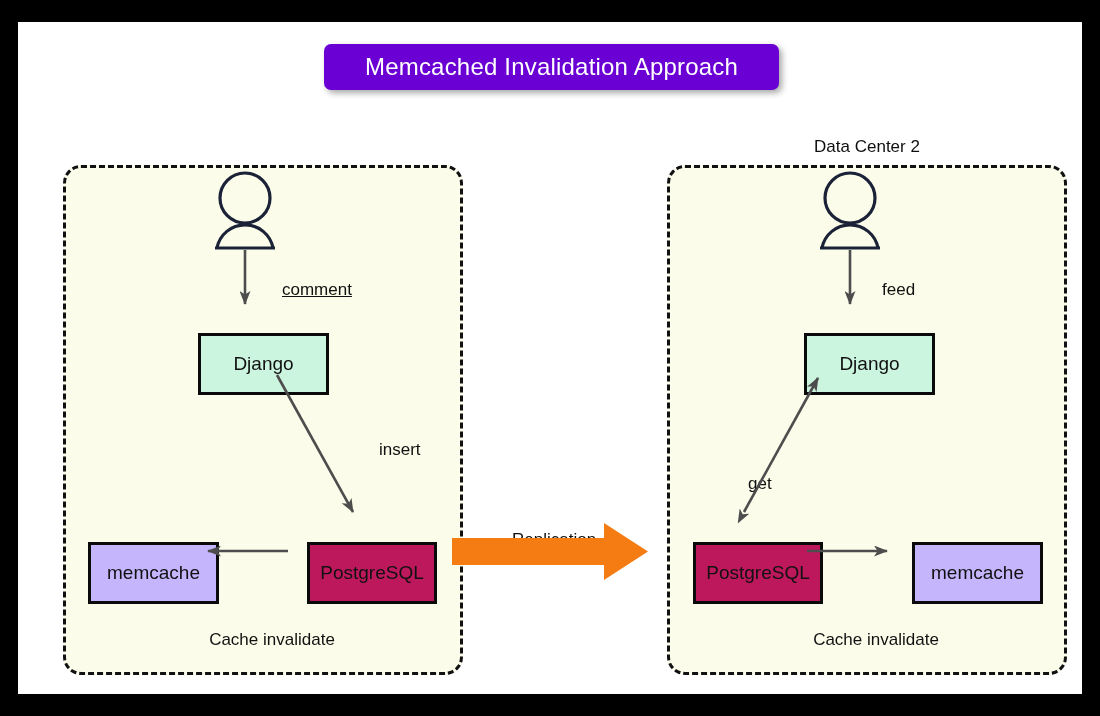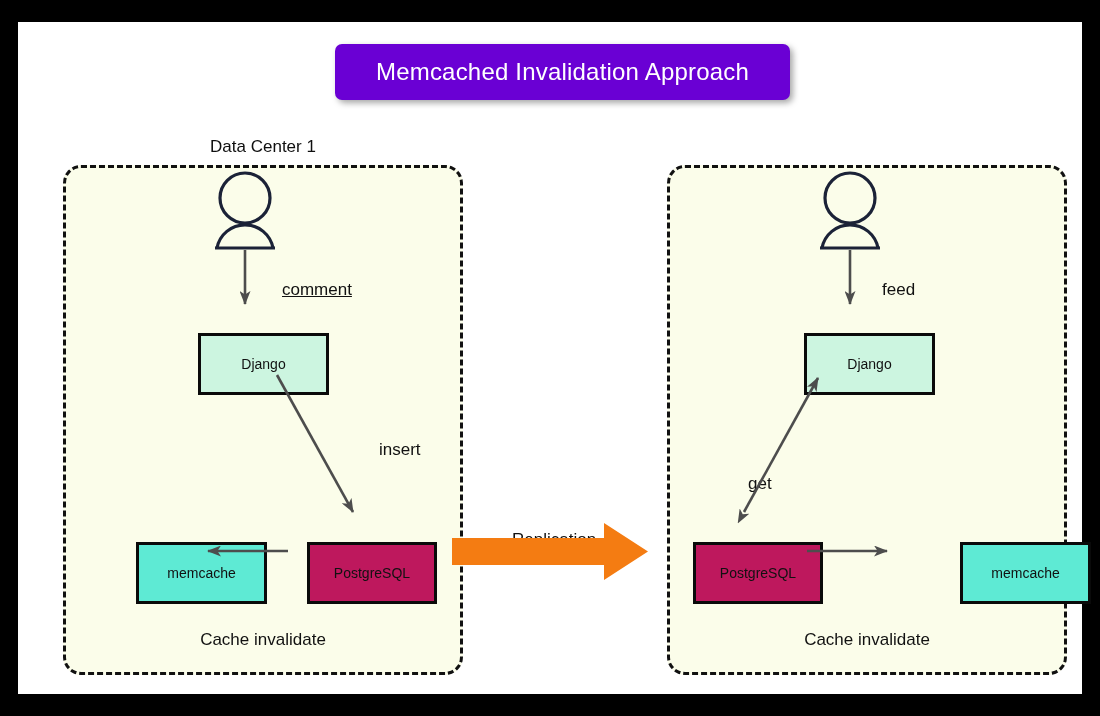--- a/index.html
+++ b/index.html
@@ -22,24 +22,24 @@
     position: absolute;
     left: 18px;
     top: 22px;
     width: 1064px;
     height: 672px;
     background: #ffffff;
   }
   
   #title-banner {
     position: absolute;
-    left: 317px;
+    left: 306px;
     top: 22px;
     width: 455px;
-    height: 56px;
+    height: 46px;
     background: #6a00d4;
     border-radius: 7px;
     box-shadow: 3px 3px 6px rgba(0,0,0,0.35);
     display: flex;
     align-items: center;
     justify-content: center;
   }
   #title-banner .title-text {
     color: #ffffff;
     font-size: 24px;
@@ -67,27 +67,27 @@
   #dc2-label { left: 649px; top: 115px; width: 400px; }
 
   
   .node {
     position: absolute;
     box-sizing: border-box;
     border: 3px solid #0a0a0a;
     display: flex;
     align-items: center;
     justify-content: center;
-    font-size: 14px;
+    font-size: 19px;
     color: #111111;
     white-space: nowrap;
   }
   .node.green  { background: #ccf5e0; }
   .node.orange { background: #be185d; }
-  .node.pink   { background: #5eead4; margin-left: 48px; }
+  .node.pink   { background: #c4b5fd; }
 
   #dc1-django   { left: 180px; top: 311px; width: 131px; height: 62px; }
   #dc1-memcache { left: 70px;  top: 520px; width: 131px; height: 62px; }
   #dc1-postgres { left: 289px; top: 520px; width: 130px; height: 62px; }
 
   #dc2-django   { left: 786px; top: 311px; width: 131px; height: 62px; }
   #dc2-postgres { left: 675px; top: 520px; width: 130px; height: 62px; }
   #dc2-memcache { left: 894px; top: 520px; width: 131px; height: 62px; }
 
   
@@ -103,20 +103,21 @@
   #label-get         { left: 730px; top: 452px; }
   #label-replication { left: 494px; top: 508px; }
 
   
   .panel-caption {
     position: absolute;
     font-size: 17px;
     color: #111111;
     white-space: nowrap;
     text-align: center;
+    padding-left: 9px;
   }
   #dc1-caption { left: 45px;  top: 608px; width: 400px; }
   #dc2-caption { left: 649px; top: 608px; width: 400px; }
 
   
   #overlay {
     position: absolute;
     left: 0; top: 0;
     width: 1100px; height: 716px;
     pointer-events: none;
@@ -129,31 +130,31 @@
 </head>
 <body>
 
 <div id="screen">
   <div id="canvas">
 
     <div id="title-banner">
       <span class="title-text">Memcached Invalidation Approach</span>
     </div>
 
-    <div class="dc-label" id="dc1-label">Data Center 1</div>
     <div class="dc-panel" id="dc1-panel"></div>
 
     <div class="node green" id="dc1-django">Django</div>
     <div class="node pink" id="dc1-memcache">memcache</div>
     <div class="node orange" id="dc1-postgres">PostgreSQL</div>
 
     <div class="edge-label" id="label-comment">comment</div>
     <div class="edge-label" id="label-insert">insert</div>
     <div class="panel-caption" id="dc1-caption">Cache invalidate</div>
 
+    <div class="dc-label" id="dc2-label">Data Center 2</div>
     <div class="dc-panel" id="dc2-panel"></div>
 
     <div class="node green" id="dc2-django">Django</div>
     <div class="node orange" id="dc2-postgres">PostgreSQL</div>
     <div class="node pink" id="dc2-memcache">memcache</div>
 
     <div class="edge-label" id="label-feed">feed</div>
     <div class="edge-label" id="label-get">get</div>
     <div class="panel-caption" id="dc2-caption">Cache invalidate</div>
 

